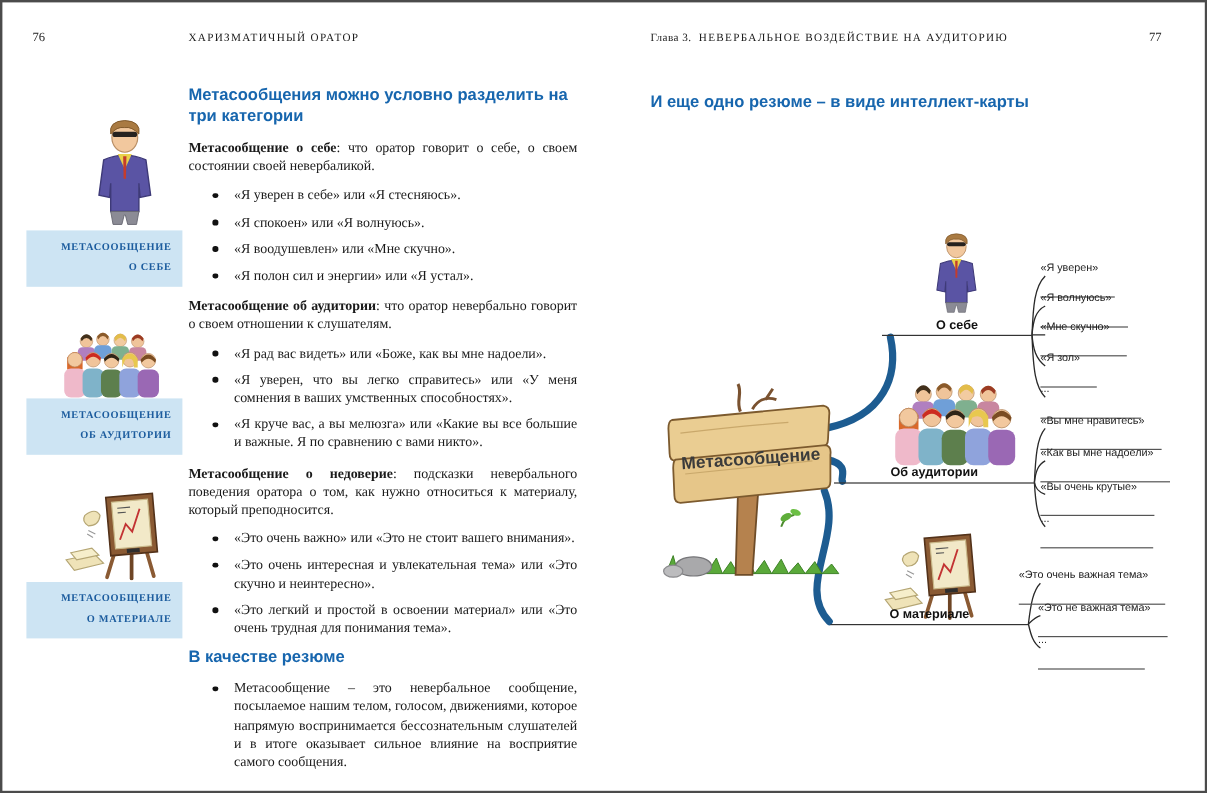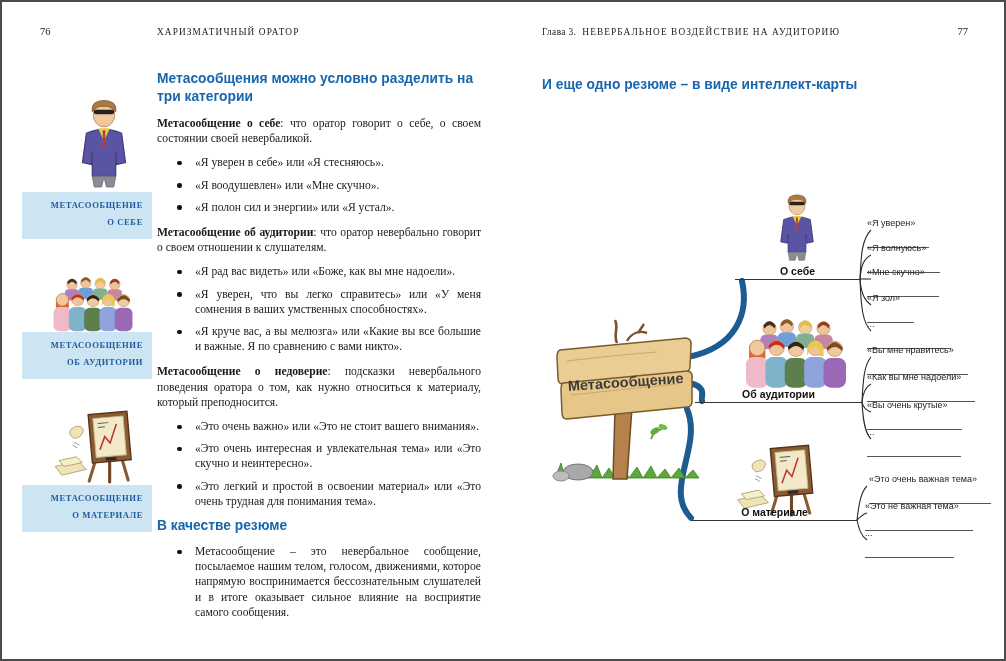--- a/index.html
+++ b/index.html
@@ -100,21 +100,21 @@
     <path d="M18,20 Q27,13 31,20 Q30,29 21,29 Q15,25 18,20 Z" fill="#efe3b8" stroke="#b5a674" stroke-width="1"></path>
     <path d="M21,33 l6,3 M20,36 l5,3" stroke="#999" stroke-width="1"></path>
     <path d="M2,58 L26,53 L34,61 L9,67 Z" fill="#efe3b8" stroke="#b5a674" stroke-width="1"></path>
     <path d="M6,52 L24,48 L30,54 L11,58 Z" fill="#f6eecb" stroke="#b5a674" stroke-width="1"></path>
   </symbol>
 </svg>
 
 <div class="book">
 
   <div class="page left">
-    <span class="pgnum" style="left:38px;">76</span>
+    <span class="pgnum" style="left:25px;">76</span>
     <span class="rh" style="left:155px;">ХАРИЗМАТИЧНЫЙ ОРАТОР</span>
 
     <svg class="ill" style="left:72px;top:96px;" width="60" height="90">
         <use href="#sym-man"></use>
       </svg>
     <div class="mlabel" style="top:190px;">
       <div>МЕТАСООБЩЕНИЕ</div>
       <div>О СЕБЕ</div>
     </div>
 
@@ -133,20 +133,21 @@
       <div>МЕТАСООБЩЕНИЕ</div>
       <div>О МАТЕРИАЛЕ</div>
     </div>
 
     <main class="col">
       <h1>Метасообщения можно условно разделить на три категории</h1>
 
       <p><b>Метасообщение о себе</b><span>: что оратор говорит о себе, о своем состоянии своей невербаликой.</span></p>
       <ul>
         <li><span>«Я уверен в себе» или «Я стесняюсь».</span></li>
+        <li><span>«Я спокоен» или «Я волнуюсь».</span></li>
         <li><span>«Я воодушевлен» или «Мне скучно».</span></li>
         <li><span>«Я полон сил и энергии» или «Я устал».</span></li>
       </ul>
 
       <p><b>Метасообщение об аудитории</b><span>: что оратор невербально говорит о своем отношении к слушателям.</span></p>
       <ul>
         <li><span>«Я рад вас видеть» или «Боже, как вы мне надоели».</span></li>
         <li><span>«Я уверен, что вы легко справитесь» или «У меня сомнения в ваших умственных способностях».</span></li>
         <li><span>«Я круче вас, а вы мелюзга» или «Какие вы все большие и важные. Я по сравнению с вами никто».</span></li>
       </ul>
@@ -235,18 +236,18 @@
       <span class="leaf" style="left:362px;top:55px;">«Я волнуюсь»</span>
       <span class="leaf" style="left:362px;top:79px;">«Мне скучно»</span>
       <span class="leaf" style="left:362px;top:105px;">«Я зол»</span>
       <span class="leaf" style="left:362px;top:131px;width:70px;">...</span>
 
       <span class="leaf" style="left:362px;top:157px;">«Вы мне нравитесь»</span>
       <span class="leaf" style="left:362px;top:184px;">«Как вы мне надоели»</span>
       <span class="leaf" style="left:362px;top:212px;">«Вы очень крутые»</span>
       <span class="leaf" style="left:362px;top:239px;width:80px;">...</span>
 
-      <span class="leaf" style="left:364px;top:286px;">«Это очень важная тема»</span>
+      <span class="leaf" style="left:344px;top:286px;">«Это очень важная тема»</span>
       <span class="leaf" style="left:360px;top:313px;">«Это не важная тема»</span>
       <span class="leaf" style="left:360px;top:340px;width:75px;">...</span>
     </div>
   </div>
 </div>
 
 </body></html>

